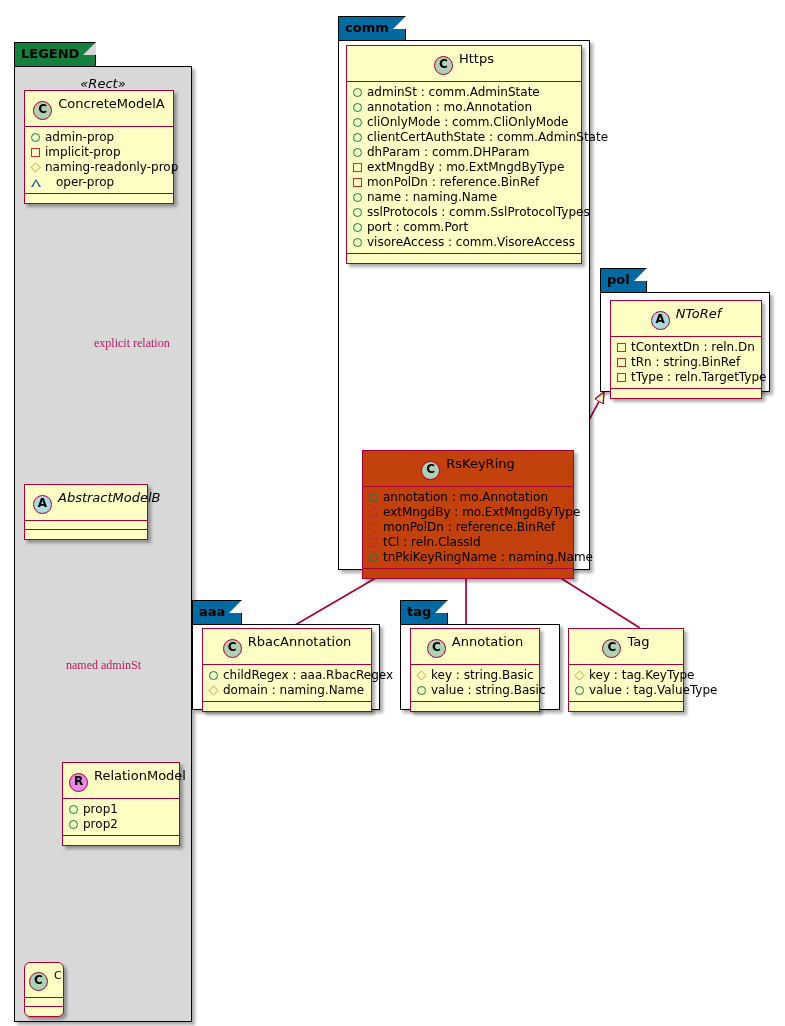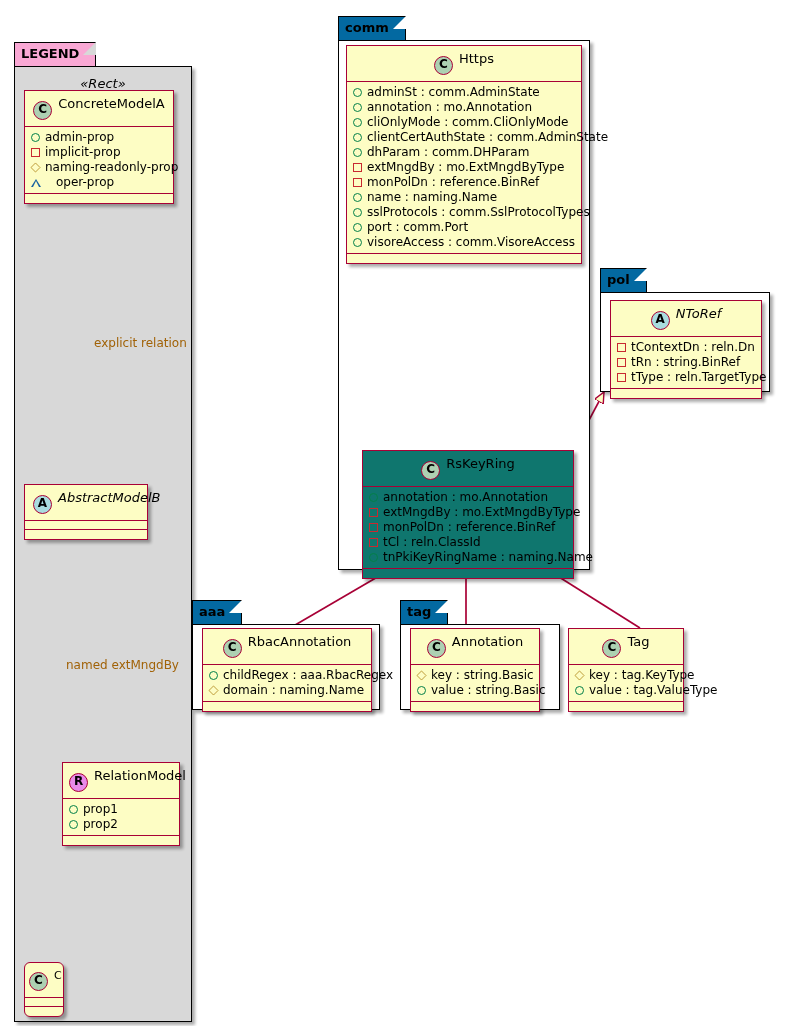--- a/index.html
+++ b/index.html
@@ -22,30 +22,30 @@
   .pkg .pkg-tab:after{
     content:"";position:absolute;right:-1px;top:-1px;width:0;height:0;
     border-left:13px solid transparent;border-bottom:13px solid #ffffff;
   }
   .pkg .pkg-body{
     position:absolute;left:0;box-sizing:border-box;
     background:#ffffff;border:1.5px solid #000000;
     box-shadow:3px 3px 3px rgba(0,0,0,.33);
   }
   .pkg.legend .pkg-body{background:#d8d8d8;}
-  .pkg.legend .pkg-tab{background:#f9a8d4;}
+  .pkg.legend .pkg-tab{background:#15803d;}
   .pkg.legend .pkg-tab:after{border-bottom-color:#d8d8d8;}
 
   
   .cls{
     position:absolute;box-sizing:border-box;
     background:#fdfdc4;border:1.5px solid #a80036;
     box-shadow:3px 3px 3px rgba(0,0,0,.33);
   }
-  .cls.highlight{background:#0f766e;border-color:#a80036;}
+  .cls.highlight{background:#c2410c;border-color:#a80036;}
   .cls .hdr{
     position:relative;box-sizing:border-box;
     border-bottom:1.5px solid #a80036;
     text-align:center;padding:5px 8px 6px 8px;
     font-size:13px;white-space:nowrap;
   }
   .cls .hdr .badge{
     display:inline-block;width:17px;height:17px;border-radius:50%;
     background:#add1b2;border:1.5px solid #a80036;
     font-weight:bold;font-size:12px;line-height:15px;text-align:center;
@@ -86,21 +86,21 @@
   .gl.triangle:after{
     content:"";position:absolute;left:-3px;top:2.6px;width:0;height:0;
     border-left:3px solid transparent;border-right:3px solid transparent;
     border-bottom:6px solid #fdfdc4;
   }
 
   .stereo{
     position:absolute;text-align:center;font-style:italic;font-size:13px;
     width:100%;left:0;
   }
-  .edge-label{position:absolute;font-size:12px;white-space:nowrap;color:#a16207;}
+  .edge-label{position:absolute;font-size:12px;white-space:nowrap;color:#be185d;font-family:Liberation Serif, serif;}
 </style>
 </head>
 <body>
 
 <div id="canvas">
 
   <svg class="lines" viewBox="0 0 785 1026">
     <defs>
       <marker id="hollowtri" markerWidth="14" markerHeight="14" refX="11" refY="5" orient="auto" markerUnits="userSpaceOnUse">
         <path d="M0,0 L11,5 L0,10 z" fill="#fdfdc4" stroke="#a80036" stroke-width="1.4"></path>
@@ -190,21 +190,21 @@
   <div class="edge-label" style="left:94px;top:336px;">explicit relation</div>
 
   <div class="cls" style="left:24px;top:484px;width:124px;">
     <div class="hdr">
       <span class="badge abstract">A</span><span class="cname italic">AbstractModelB</span>
     </div>
     <div class="attrs empty"></div>
     <div class="methods"></div>
   </div>
 
-  <div class="edge-label" style="left:66px;top:658px;">named extMngdBy</div>
+  <div class="edge-label" style="left:66px;top:658px;">named adminSt</div>
 
   <div class="cls" style="left:62px;top:762px;width:118px;">
     <div class="hdr" style="text-align:left;padding-left:6px;">
       <span class="badge relation">R</span><span class="cname">RelationModel</span>
     </div>
     <div class="attrs">
       <div class="attr">
           <span class="gl circle"></span>
           <span>prop1</span>
         </div>

